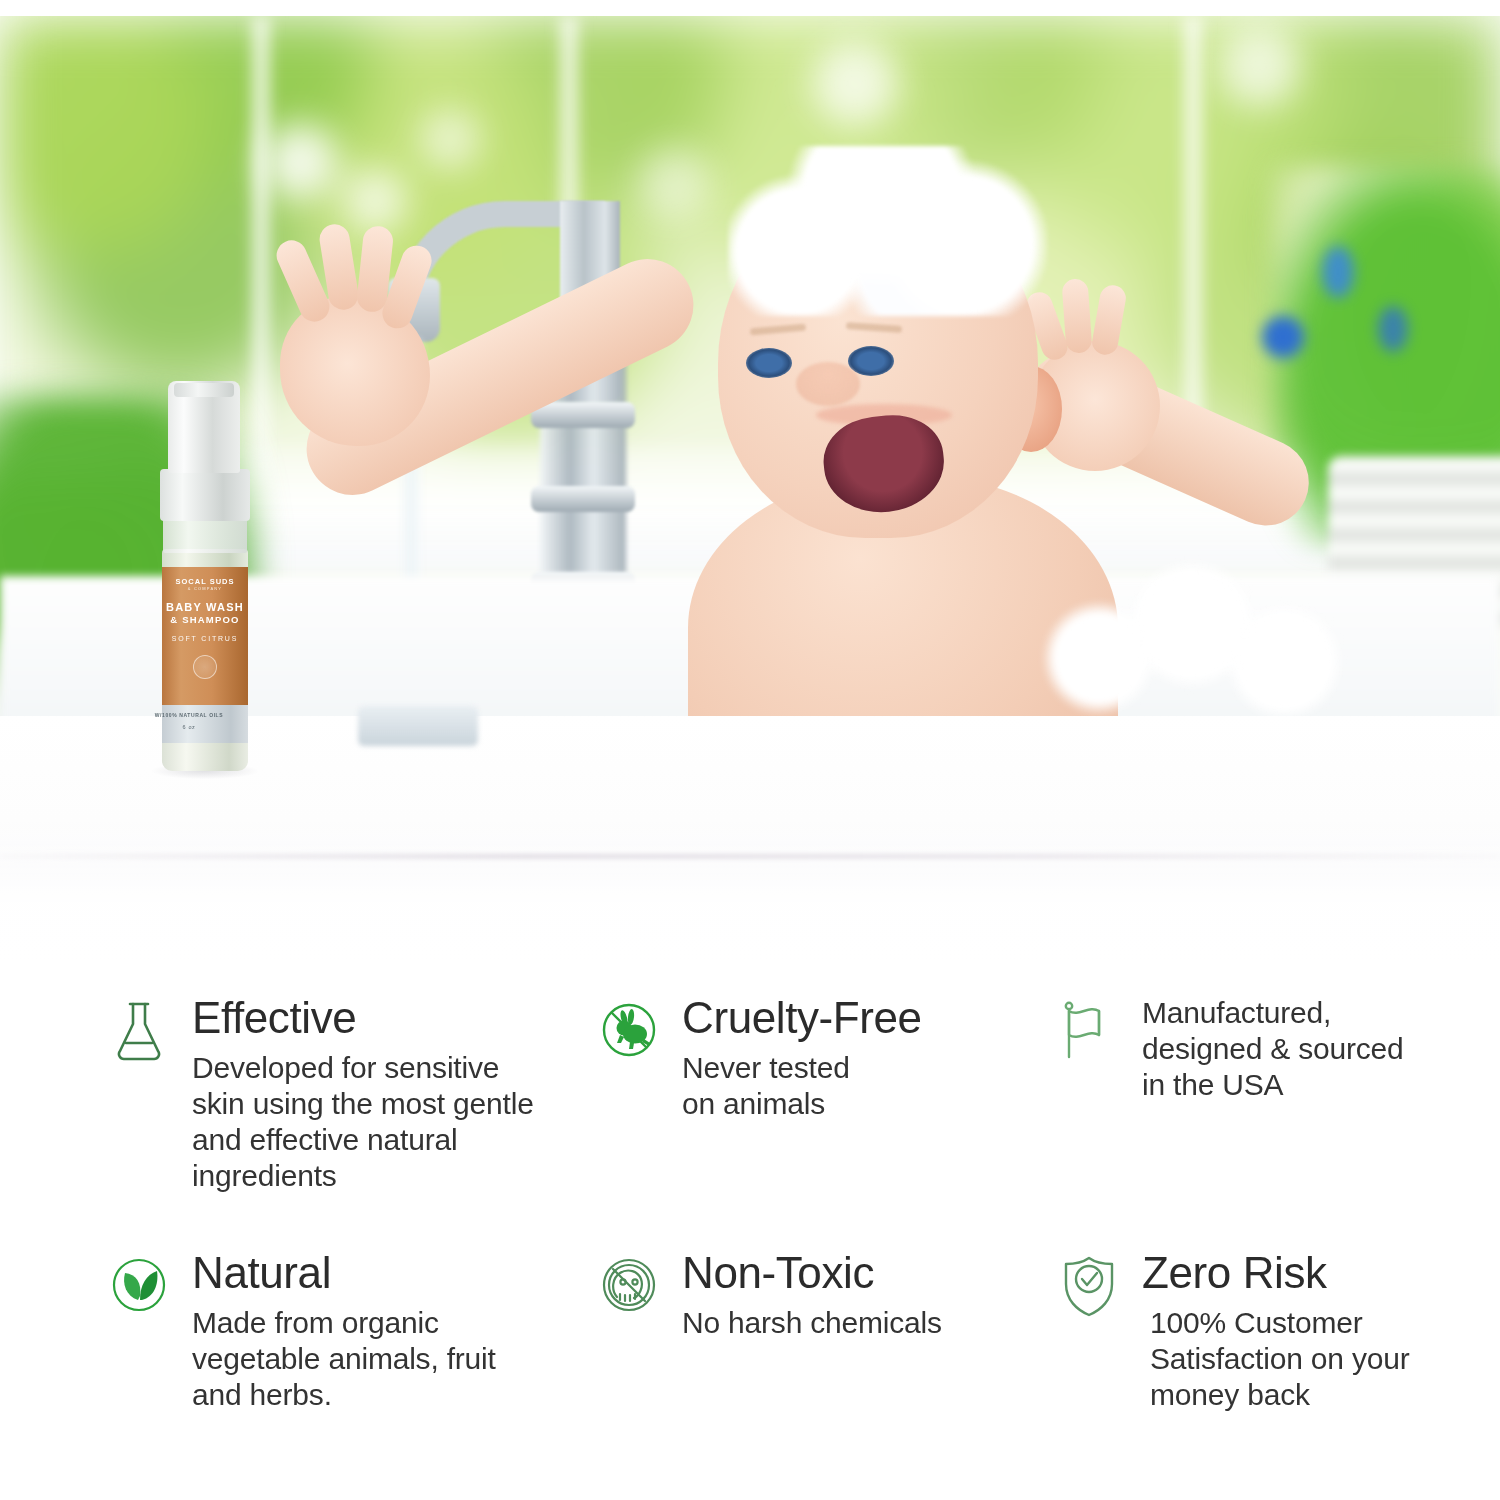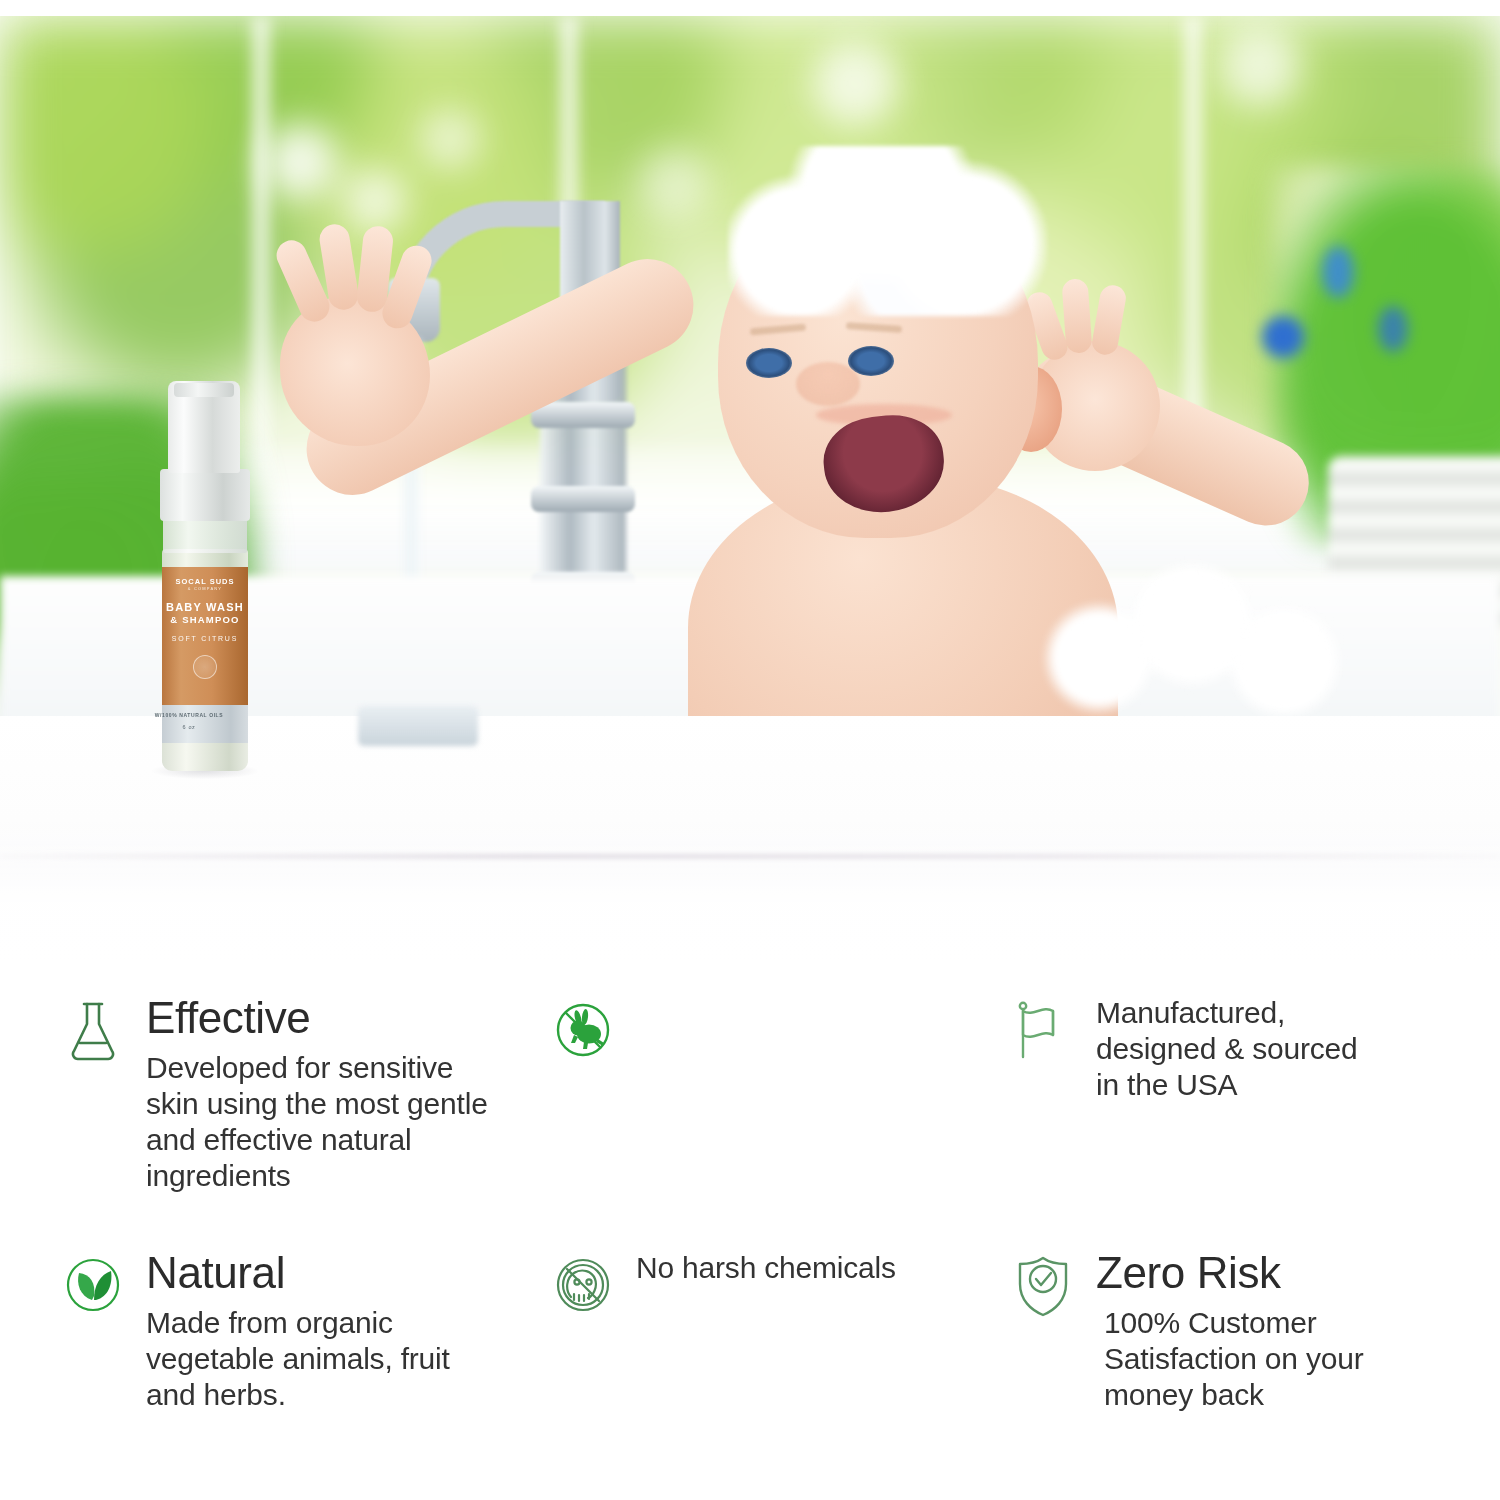--- a/index.html
+++ b/index.html
@@ -296,21 +296,21 @@
     background:radial-gradient(ellipse at 50% 50%, rgba(150,150,160,.28), rgba(150,150,160,0) 72%);
   }
 
   
   .features {
     position:absolute; left:0; top:960px; width:1500px; height:540px;
     background:#fff;
     display:grid;
     grid-template-columns:490px 460px 470px;
     grid-template-rows:255px 250px;
-    padding:35px 0 0 64px;
+    padding:35px 0 0 110px;
   }
   .feature { display:flex; gap:16px; }
   .f-icon { width:66px; flex:0 0 66px; padding-top:4px; }
   .f-icon svg { display:block; width:58px; height:66px; }
   .f-text { flex:1; }
   .f-title {
     font-size:44px; font-weight:400; color:#2b2b2b;
     line-height:1.04; letter-spacing:-.4px; margin-bottom:9px;
   }
   .f-desc {
@@ -437,20 +437,25 @@
             <ellipse cx="24" cy="19" rx="3" ry="8" transform="rotate(-14 24 19)"></ellipse>
             <ellipse cx="31" cy="18" rx="3" ry="8" transform="rotate(6 31 18)"></ellipse>
             <circle cx="24" cy="29" r="7.5"></circle>
             <ellipse cx="35" cy="35" rx="12" ry="9.5"></ellipse>
             <path d="M20 36 l-3 8 h4 l3 -6 z"></path>
             <path d="M44 40 l6 4 -1 3 -7 -4 z"></path>
             <path d="M30 43 l-1 7 h4 l1 -6 z"></path>
           </g>
         </svg>
       </div>
+      <div class="f-text">
+        <div class="f-title">Cruelty-Free</div>
+        <div class="f-desc">Never tested
+on animals</div>
+      </div>
     </div>
 
     <div class="feature">
       <div class="f-icon">
         <svg viewBox="0 0 58 66" fill="none" stroke="#6aab72" stroke-width="2.4" stroke-linecap="round" stroke-linejoin="round">
           <circle cx="9" cy="7" r="3.2"></circle>
           <path d="M9 10 V58"></path>
           <path d="M9 12 c10 6 20 -6 30 0 v24 c-10 -6 -20 6 -30 0 z"></path>
           <path d="M39 12 v24"></path>
         </svg>
@@ -484,20 +489,21 @@
           <circle cx="29" cy="31" r="25"></circle>
           <circle cx="29" cy="31" r="20"></circle>
           <path d="M17 43 C11 36 12 24 20 19 C28 14 38 17 41 25 C44 33 39 42 34 44"></path>
           <path d="M20 40 v6 M25 41 v6 M30 41 v6 M35 40 v5"></path>
           <circle cx="23" cy="28" r="2.6"></circle>
           <circle cx="35" cy="28" r="2.6"></circle>
           <path d="M13 15 L45 47"></path>
         </svg>
       </div>
       <div class="f-text">
+        <div class="f-title">Non-Toxic</div>
         <div class="f-desc">No harsh chemicals</div>
       </div>
     </div>
 
     <div class="feature indent">
       <div class="f-icon">
         <svg viewBox="0 0 58 66" fill="none" stroke="#5a9465" stroke-width="2.4" stroke-linecap="round" stroke-linejoin="round">
           <path d="M29 4 C22 9 13 10 6 10 v20 c0 16 11 26 23 31 12 -5 23 -15 23 -31 V10 c-7 0 -16 -1 -23 -6 z"></path>
           <circle cx="29" cy="25" r="13"></circle>
           <path d="M22 25 l5 6 10 -12"></path>

